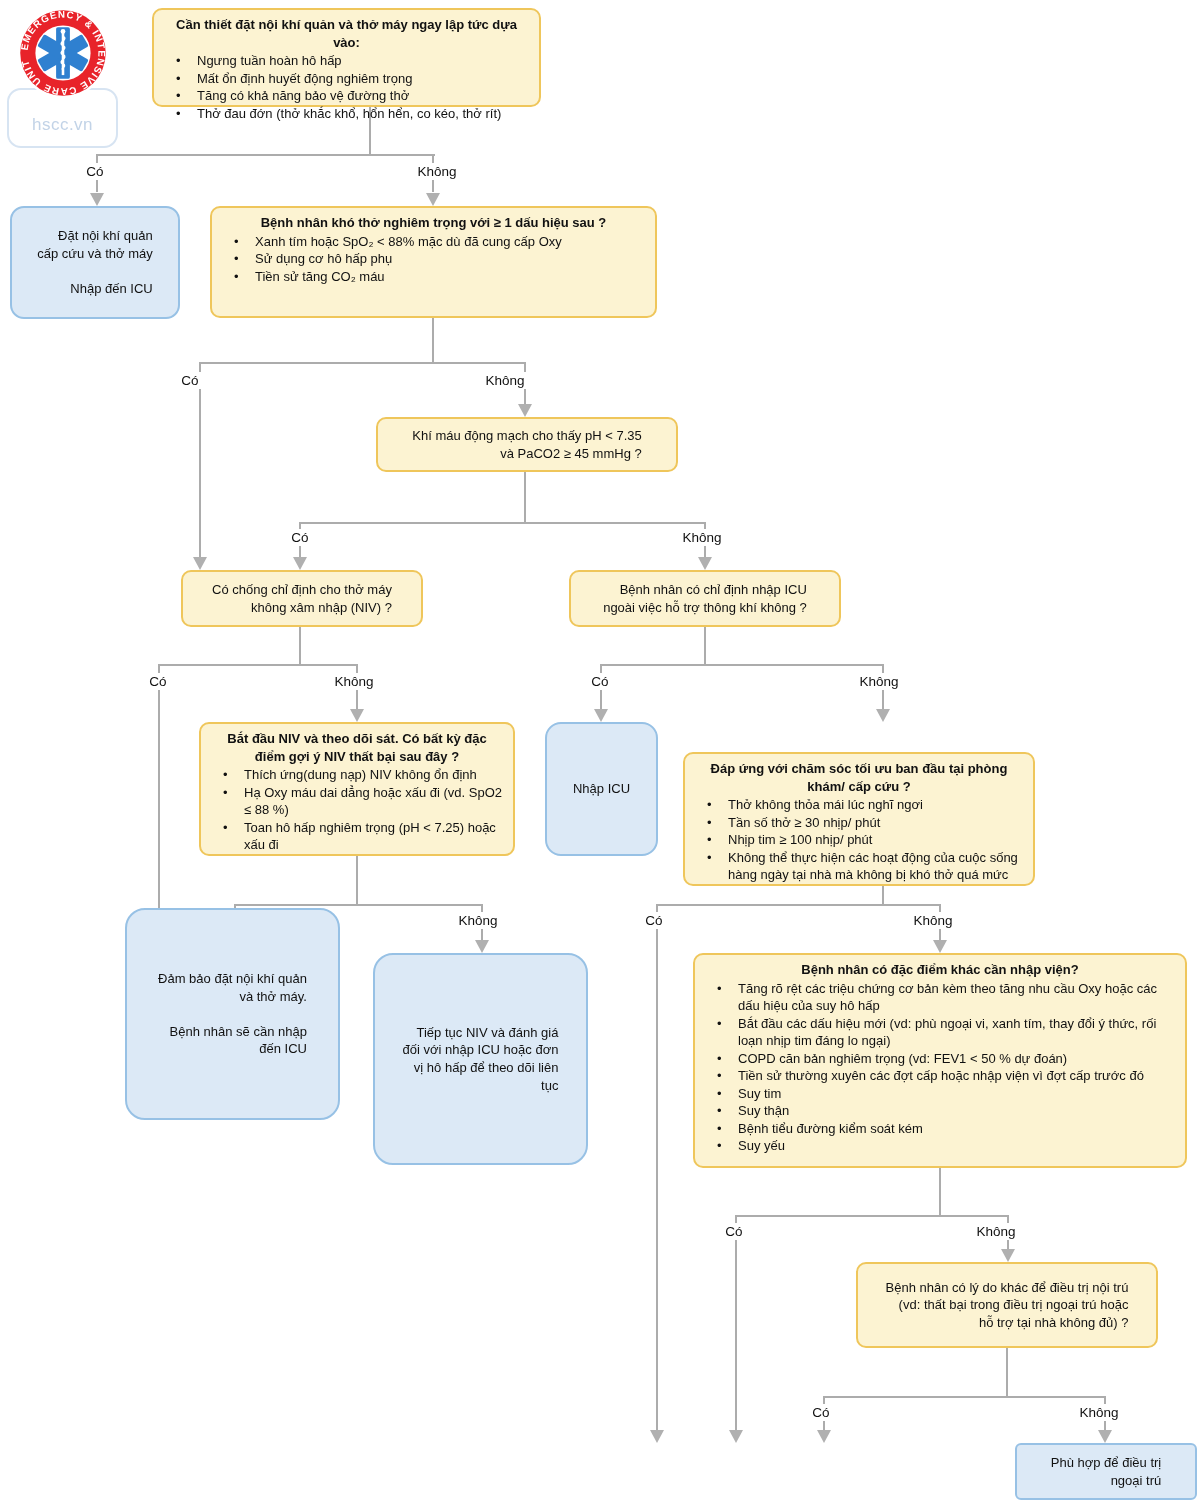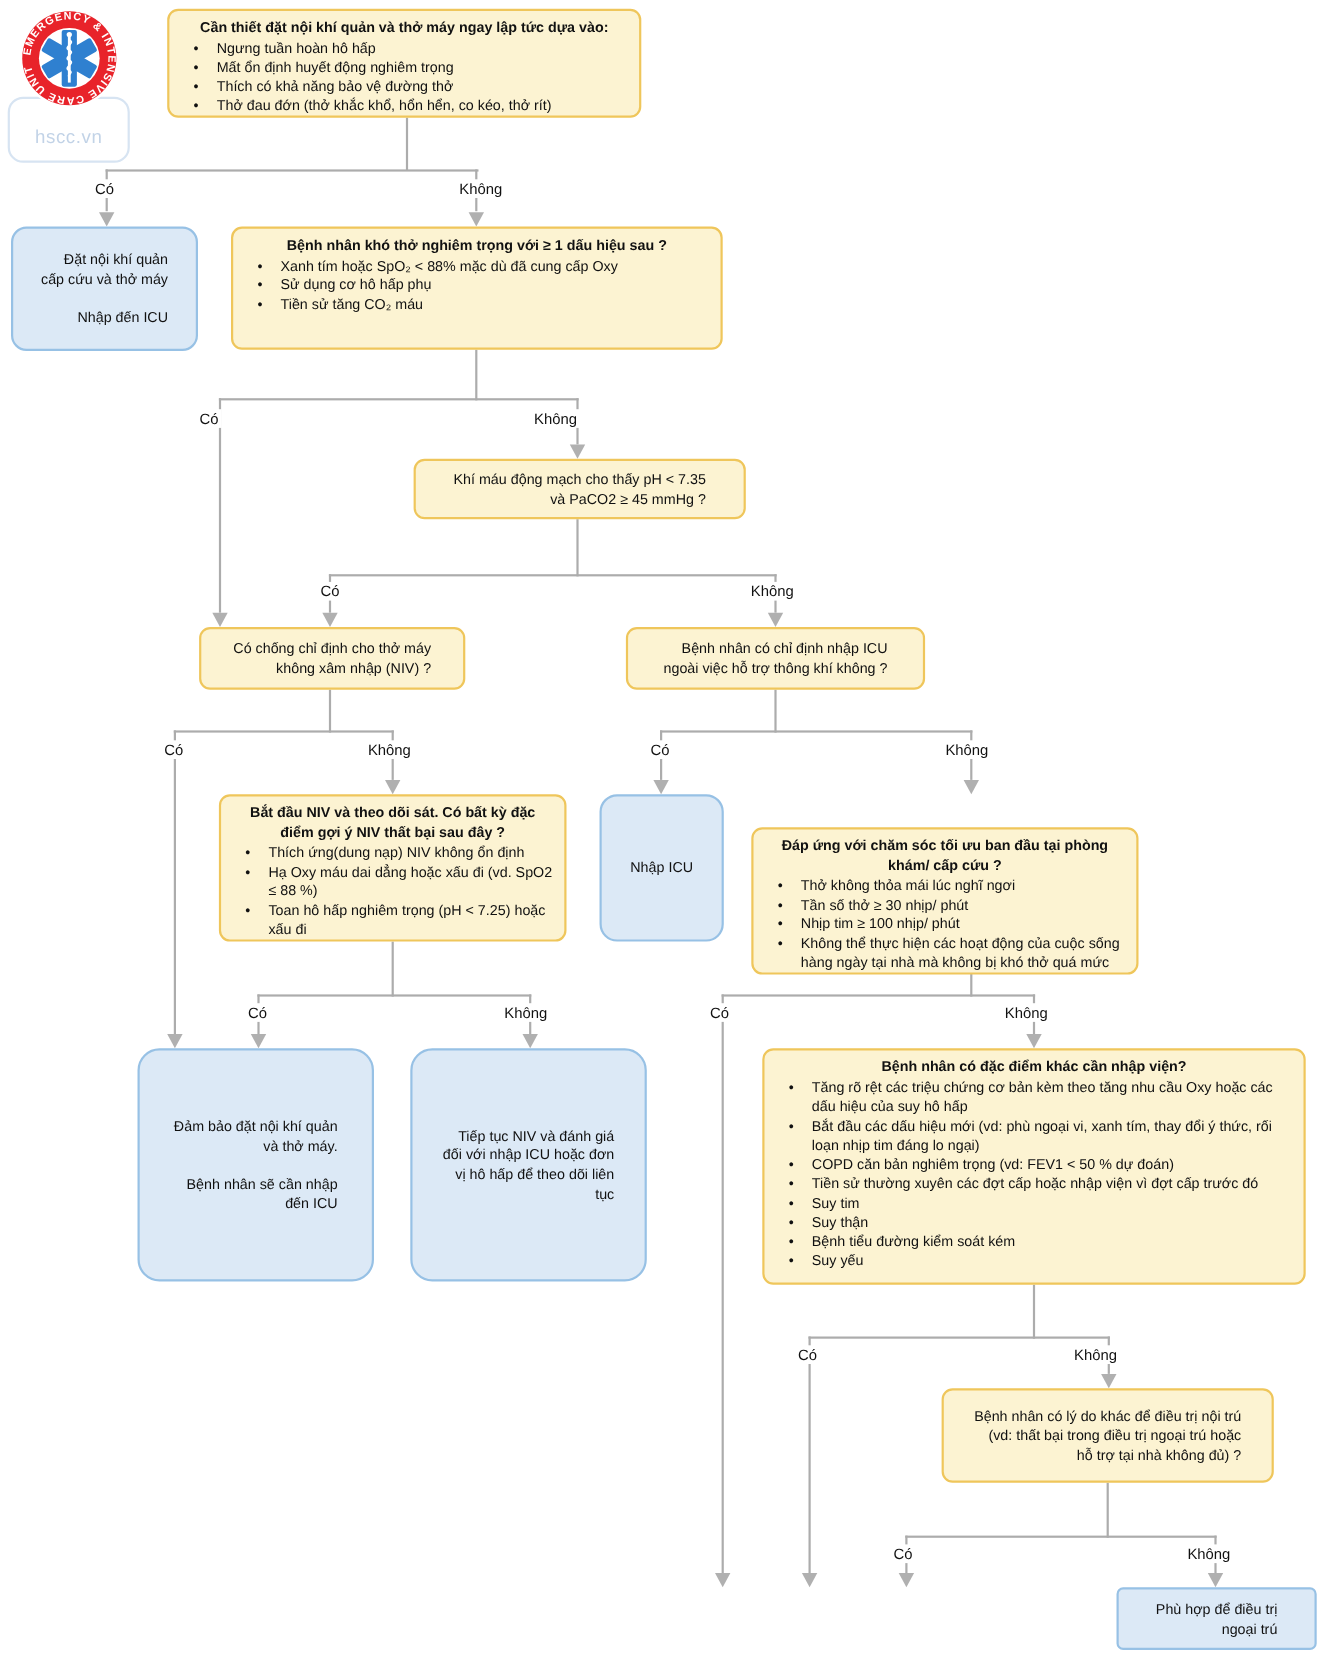--- a/index.html
+++ b/index.html
@@ -135,26 +135,26 @@
   <div class="blabel" style="left:879px;top:673px">Không</div>
   <div class="blabel" style="left:234px;top:912px">Có</div>
   <div class="blabel" style="left:478px;top:912px">Không</div>
   <div class="blabel" style="left:654px;top:912px">Có</div>
   <div class="blabel" style="left:933px;top:912px">Không</div>
   <div class="blabel" style="left:734px;top:1223px">Có</div>
   <div class="blabel" style="left:996px;top:1223px">Không</div>
   <div class="blabel" style="left:821px;top:1404px">Có</div>
   <div class="blabel" style="left:1099px;top:1404px">Không</div>
 
-  <div class="box yellow r10 list" style="left:152px;top:8px;width:431px;height:99px">
+  <div class="box yellow r10 list" style="left:152px;top:8px;width:389px;height:99px">
     <div class="btitle">Cần thiết đặt nội khí quản và thở máy ngay lập tức dựa vào:</div>
     <ul>
       <li>Ngưng tuần hoàn hô hấp</li>
       <li>Mất ổn định huyết động nghiêm trọng</li>
-      <li>Thích có khả năng bảo vệ đường thở</li>
+      <li>Tăng có khả năng bảo vệ đường thở</li>
       <li>Thở đau đớn (thở khắc khổ, hổn hển, co kéo, thở rít)</li>
     </ul>
   </div>
 
   <div class="box blue r14 center" style="left:10px;top:206px;width:170px;height:113px">
     <span>Đặt nội khí quản
 cấp cứu và thở máy
 
 Nhập đến ICU</span>
   </div>
@@ -199,21 +199,21 @@
   <div class="box yellow r10 list" style="left:683px;top:752px;width:352px;height:134px">
     <div class="btitle">Đáp ứng với chăm sóc tối ưu ban đầu tại phòng khám/ cấp cứu ?</div>
     <ul>
       <li>Thở không thỏa mái lúc nghĩ ngơi</li>
       <li>Tần số thở ≥ 30 nhịp/ phút</li>
       <li>Nhịp tim ≥ 100 nhịp/ phút</li>
       <li>Không thể thực hiện các hoạt động của cuộc sống hàng ngày tại nhà mà không bị khó thở quá mức</li>
     </ul>
   </div>
 
-  <div class="box blue r20 center" style="left:125px;top:953px;width:215px;height:212px">
+  <div class="box blue r20 center" style="left:125px;top:908px;width:215px;height:212px">
     <span>Đảm bảo đặt nội khí quản
 và thở máy.
 
 Bệnh nhân sẽ cần nhập
 đến ICU</span>
   </div>
 
   <div class="box blue r20 center" style="left:373px;top:953px;width:215px;height:212px">
     <span>Tiếp tục NIV và đánh giá
 đối với nhập ICU hoặc đơn

